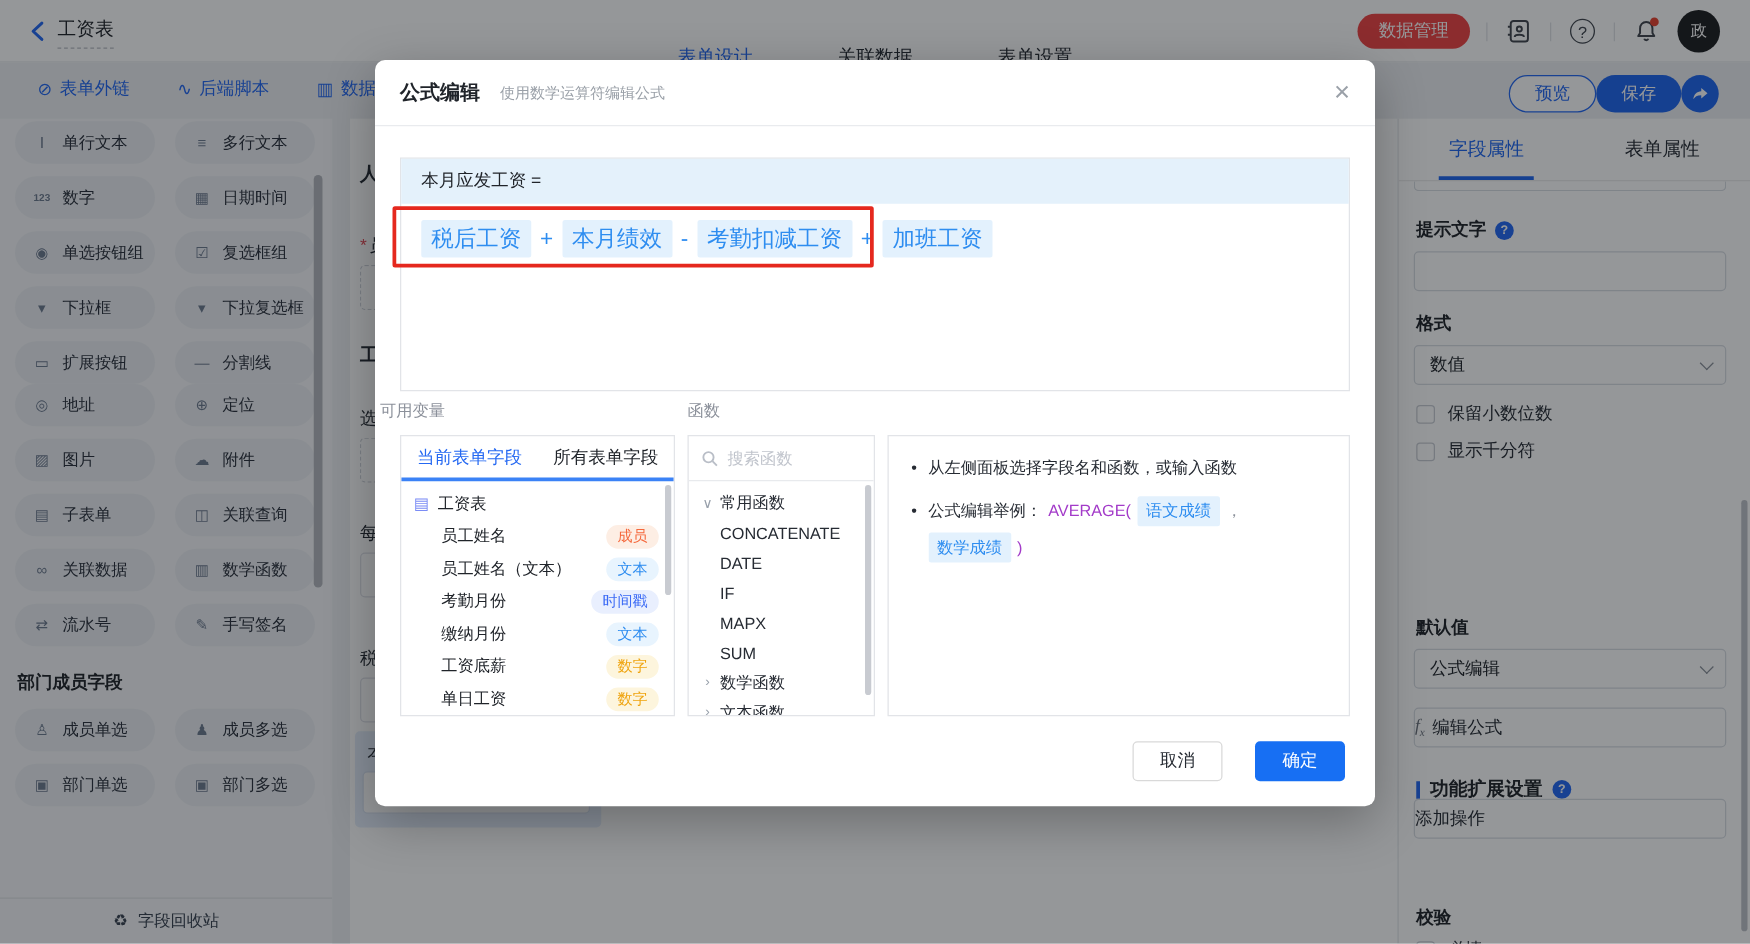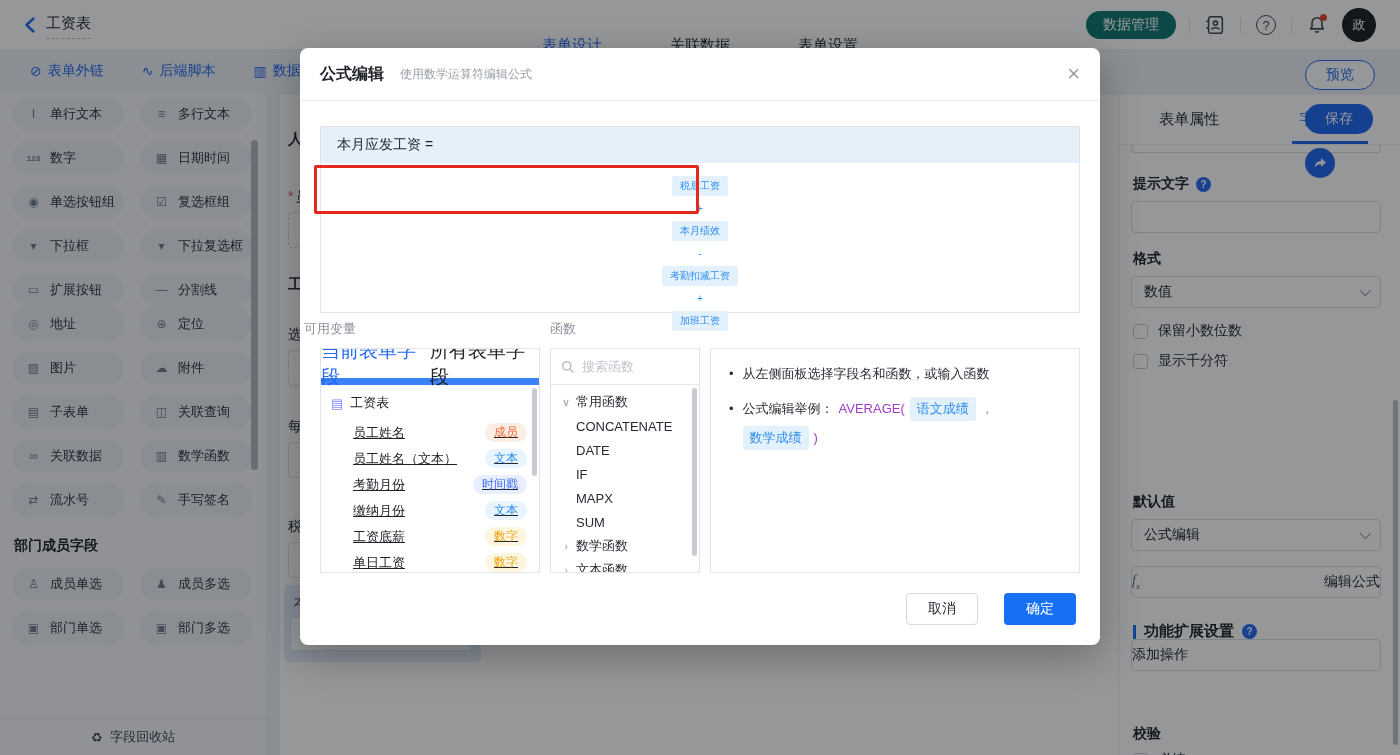--- a/index.html
+++ b/index.html
@@ -11,35 +11,35 @@
   .topbar { position:absolute; top:0; left:0; right:0; height:50px; background:#fff;
             border-bottom:1px solid #ebedf0; z-index:1; }
   .back { position:absolute; left:20px; top:14px; width:22px; height:22px; cursor:pointer; }
   .app-title { position:absolute; left:46px; top:14px; font-size:15px; color:#20242a;
                padding-bottom:5px; border-bottom:1px dashed #b9bdc4; }
   .top-tabs { position:absolute; left:50%; transform:translateX(-50%); top:0; height:50px;
               display:flex; align-items:center; gap:68px; font-size:15px; }
   .top-tab { color:#272c34; cursor:pointer; white-space:nowrap;margin-top:40px; }
   .top-tab.active { color:#2468f2; }
   .top-right { position:absolute; right:24px; top:0; height:50px; display:flex; align-items:center; gap:13px; }
-  .data-manage { height:28px; padding:0 17px; border-radius:14px; background:#0f766e; color:#fff;
+  .data-manage { height:28px; padding:0 17px; border-radius:14px; background:#ef4444; color:#fff;
                  font-size:14px; display:flex; align-items:center; cursor:pointer; }
   .tb-divider { width:1px; height:15px; background:#dfe1e5; }
   .tb-ico { width:24px; height:24px; display:flex; align-items:center; justify-content:center; position:relative; cursor:pointer; }
   .help-circle { width:20px; height:20px; border:1.6px solid #41464e; border-radius:50%;
                  font-size:13px; color:#41464e; display:flex; align-items:center; justify-content:center; }
   .bell-dot { position:absolute; top:1px; right:2px; width:7px; height:7px; border-radius:50%; background:#e8422e; }
   .avatar { width:34px; height:34px; border-radius:50%; background:#1d1e20; color:#fff;
             font-size:13px; display:flex; align-items:center; justify-content:center; cursor:pointer; }
 
   
   .toolbar-links { position:absolute; top:62px; left:30px; display:flex; gap:38px; z-index:1; }
   .tb-link { display:flex; align-items:center; gap:6px; color:#2468f2; font-size:14px; cursor:pointer; }
   .tb-link .g { font-size:14px; }
-  .toolbar-right { position:absolute; top:60px; right:25px; display:flex; align-items:flex-start; gap:14px; z-index:1;flex-direction:column; }
+  .toolbar-right { position:absolute; top:60px; right:25px; display:flex; align-items:flex-end; z-index:1; }
   .btn-preview { height:30px; padding:0 20px; border-radius:16px; border:1px solid #2468f2;
                  color:#2468f2; background:#fff; font-size:14px; display:flex; align-items:center; cursor:pointer; }
   .btn-save { height:30px; padding:0 20px; border-radius:16px; background:#1f66f0; color:#fff;
               font-size:14px; display:flex; align-items:center; cursor:pointer; }
   .btn-share { width:30px; height:30px; border-radius:50%; background:#1f66f0; display:flex;
                align-items:center; justify-content:center; cursor:pointer; }
 
   
   .sidebar { position:absolute; top:95px; left:0; bottom:0; width:266px; background:#f6f7f9; overflow:hidden; }
   .side-groups { padding:2px 14px 50px 12px; }
@@ -89,21 +89,21 @@
   .rp-select { position:absolute; left:12px; width:250px; height:32px; border:1px solid #d9dde3;
                border-radius:4px; background:#fff; display:flex; align-items:center;
                padding:0 12px; font-size:14px; color:#20242a; cursor:pointer; }
   .chev { margin-left:auto; width:8px; height:8px; border-right:1.6px solid #8a9099;
           border-bottom:1.6px solid #8a9099; transform:rotate(45deg) translateY(-2px); }
   .check-row { position:absolute; left:14px; display:flex; align-items:center; gap:10px;
                font-size:14px; color:#262b33; cursor:pointer; }
   .cbox { width:15px; height:15px; border:1px solid #c9cdd4; border-radius:3px; background:#fff;
           display:flex; align-items:center; justify-content:center; flex:none; }
   .rp-btn { position:absolute; left:12px; width:250px; height:32px; border:1px solid #d9dde3;
-            border-radius:4px; background:#fff; display:flex; align-items:center; justify-content:space-between;
+            border-radius:4px; background:#fff; display:flex; align-items:center; justify-content:flex-start;
             gap:6px; font-size:14px; color:#262b33; cursor:pointer; }
   .fx { color:#6a707a; font-style:italic; font-family:"Liberation Serif","DejaVu Serif",serif; }
   .fx sub { font-size:9px; }
   .sec-head { position:absolute; left:14px; display:flex; align-items:center; gap:8px;
               font-size:15px; font-weight:bold; color:#20242a; }
   .sec-bar { width:3px; height:14px; background:#2468f2; }
   .rp-scroll { position:absolute; right:2px; top:305px; width:5px; height:345px; border-radius:3px; background:#bfc2c8; }
 
   
   .overlay { position:absolute; inset:0; background:rgba(10,13,18,0.43); z-index:40; }
@@ -111,37 +111,37 @@
            border-radius:8px; z-index:50; box-shadow:0 12px 40px rgba(0,0,0,0.28); }
   .modal-header { height:53px; display:flex; align-items:center; padding:0 20px; border-bottom:1px solid #e9ebee; }
   .m-title { font-size:16px; font-weight:bold; color:#20242a; }
   .m-sub { font-size:12px; color:#9aa0a8; margin-left:16px; }
   .m-close { margin-left:auto; font-size:22px; color:#9aa0a8; line-height:1; cursor:pointer; font-weight:300; }
 
   .formula-box { position:absolute; left:20px; right:20px; top:78px; height:187px; border:1px solid #e2e4e8; }
   .formula-target { height:36px; background:#e4f1fb; display:flex; align-items:center; padding:0 16px;
                     font-size:14px; color:#20242a; }
   .formula-editor { position:relative; padding:13px 16px; }
-  .tokens { display:flex; align-items:center; gap:7px; flex-wrap:wrap; font-size:10px;flex-direction:column; }
+  .tokens { display:flex; align-items:center; gap:7px; flex-wrap:wrap; font-size:18px; }
   .chip { background:#e3f1fd; color:#2e8df0; padding:3px 8px; border-radius:2px; white-space:nowrap; }
   .op { color:#2e8df0; }
   .red-annotation { position:absolute; left:14px; top:117px; width:385px; height:49px;
                     border:3px solid #e5281e; border-radius:2px; z-index:5; pointer-events:none; }
 
   .m-col-label { position:absolute; top:272px; font-size:13px; color:#8b909a; }
   .panel { position:absolute; top:300px; height:225px; border:1px solid #e2e4e8; background:#fff; overflow:hidden; }
   .var-panel { left:20px; width:220px; }
-  .var-tabs { height:36px; display:flex; border-bottom:7px solid #3b82f6; font-size:19px;font-family:Liberation Serif, serif; }
+  .var-tabs { height:36px; display:flex; border-bottom:3px solid #3b82f6; font-size:14px;font-family:Liberation Serif, serif; }
   .var-tab { flex:1; display:flex; align-items:center; justify-content:center; color:#20242a; cursor:pointer; }
   .var-tab.active { color:#2468f2; }
   .var-list { position:relative; padding-top:5px; height:188px; overflow:hidden; }
   .var-root { display:flex; align-items:center; gap:7px; padding:4px 10px; font-size:13px; height:26px; }
   .doc-ico { color:#7b8cf5; font-size:13px; }
-  .var-row { display:flex; align-items:flex-end; justify-content:space-between; height:26px;
-             padding:0 12px 0 32px; font-size:13px; color:#20242a; cursor:pointer;text-decoration:underline; }
+  .var-row { display:flex; align-items:center; justify-content:space-between; height:26px;
+             padding:0 12px 0 32px; font-size:13px; color:#20242a; cursor:pointer; }
   .badge { font-size:12px; padding:1px 9px; border-radius:10px; white-space:nowrap; }
   .badge.member { color:#f5683c; background:#fdeee4; }
   .badge.text { color:#2d8cf0; background:#e8f4fe; }
   .badge.timestamp { color:#3b6af5; background:#e9effe; }
   .badge.number { color:#efa40f; background:#fdf5dd; }
   .var-scroll { position:absolute; right:2px; top:3px; width:5px; height:88px; border-radius:3px; background:#c8cbd1; }
 
   .fn-panel { left:250px; width:150px; }
   .fn-search { height:36px; display:flex; align-items:center; gap:7px; padding:0 10px; border-bottom:1px solid #e8eaed; cursor:text;text-align:right; }
   .fn-ph { font-size:13px; color:#c0c4cc; }
@@ -359,22 +359,22 @@
     <div class="cv-input" style="top:447px"></div>
     <div class="cv-selected">
       <div class="cv-label" style="top:9px;left:10px">本</div>
       <div class="cv-sel-input"></div>
     </div>
   </div>
 </div>
 
 <div class="right-panel">
   <div class="rp-tabs" id="rp-tabs">
+      <div class="rp-tab active">字段属性</div>
       <div class="rp-tab">表单属性</div>
-      <div class="rp-tab active">字段属性</div>
     </div>
   <div class="rp-sliver"></div>
 
   <div class="rp-label" style="top:80px">
     <span>提示文字</span>
       <span class="q-ico">?</span>
   </div>
   <input class="rp-input" style="top: 106px;" value="">
 
   <div class="rp-label" style="top:155px">格式</div>

